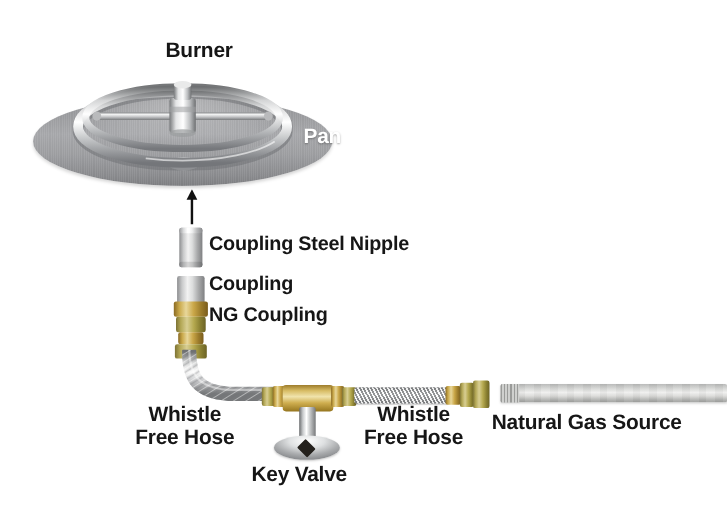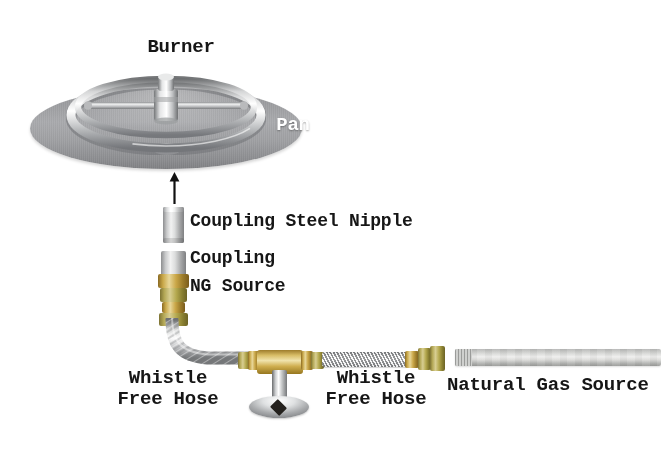--- a/index.html
+++ b/index.html
@@ -13,21 +13,21 @@
   }
   #stage {
     position: relative;
     width: 661px;
     height: 472px;
     background: #ffffff;
     overflow: hidden;
   }
   .lbl {
     position: absolute;
-    font-family: Liberation Mono, monospace;
+    font-family: Liberation Sans, sans-serif;
     font-weight: bold;
     color: #161616;
     white-space: pre;
     line-height: 1.08;
     letter-spacing: -0.2px;
   }
   .lbl.center { text-align: center; transform: translateX(-50%); }
 
   
   #title {
@@ -219,21 +219,21 @@
   </div>
   <div class="lbl" style="left:190px; top:212px; font-size:18px;">Coupling Steel Nipple</div>
 
   <div id="coupling" class="steel"></div>
   <div class="lbl" style="left:190px; top:249px; font-size:18px;">Coupling</div>
 
   <div class="hex brass" style="left:158px; top:274px; width:31px; height:14px;"></div>
   <div class="hex brass-olive" style="left:160px; top:288px; width:27px; height:14px;"></div>
   <div class="hex brass" style="left:162px; top:302px; width:23px; height:11px;"></div>
   <div class="hex brass-olive" style="left:159px; top:313px; width:29px; height:13px;"></div>
-  <div class="lbl" style="left:190px; top:277px; font-size:18px;">NG Source</div>
+  <div class="lbl" style="left:190px; top:277px; font-size:18px;">NG Coupling</div>
 
   <svg style="position:absolute; left:150px; top:318px; width:130px; height:52px;" viewBox="0 0 130 52">
     <defs>
       <linearGradient id="gHose" x1="0" y1="0" x2="0" y2="1">
         <stop offset="0%" stop-color="#6f7173"></stop>
         <stop offset="26%" stop-color="#dcdddd"></stop>
         <stop offset="48%" stop-color="#fbfbfb"></stop>
         <stop offset="72%" stop-color="#c2c3c5"></stop>
         <stop offset="100%" stop-color="#76787a"></stop>
       </linearGradient>
@@ -251,20 +251,21 @@
   <div class="hex brass-olive" style="left:238px; top:352px; width:13px; height:17px;"></div>
   <div class="hex brass" style="left:248px; top:351px; width:12px; height:19px;"></div>
 
   <div class="lbl center" style="left:168px; top:368px; font-size:19px; text-align:center;"><span>Whistle</span>
 <span>Free Hose</span></div>
 
   <div id="valve-body"></div>
   <div id="valve-stem"></div>
   <div id="valve-plate"></div>
   <div id="valve-socket"></div>
+  <div class="lbl center" style="left:272px; top:422px; font-size:19px;">Key Valve</div>
 
   <div class="hex brass" style="left:301px; top:351px; width:12px; height:19px;"></div>
   <div class="hex brass-olive" style="left:311px; top:352px; width:13px; height:17px;"></div>
 
   <div class="braid-h" style="left:322px; top:352px; width:86px; height:15px;"></div>
   <div class="lbl center" style="left:376px; top:368px; font-size:19px; text-align:center;"><span>Whistle</span>
 <span>Free Hose</span></div>
 
   <div class="hex brass" style="left:405px; top:351px; width:14px; height:17px;"></div>
   <div class="hex brass-olive" style="left:418px; top:348px; width:13px; height:22px;"></div>

